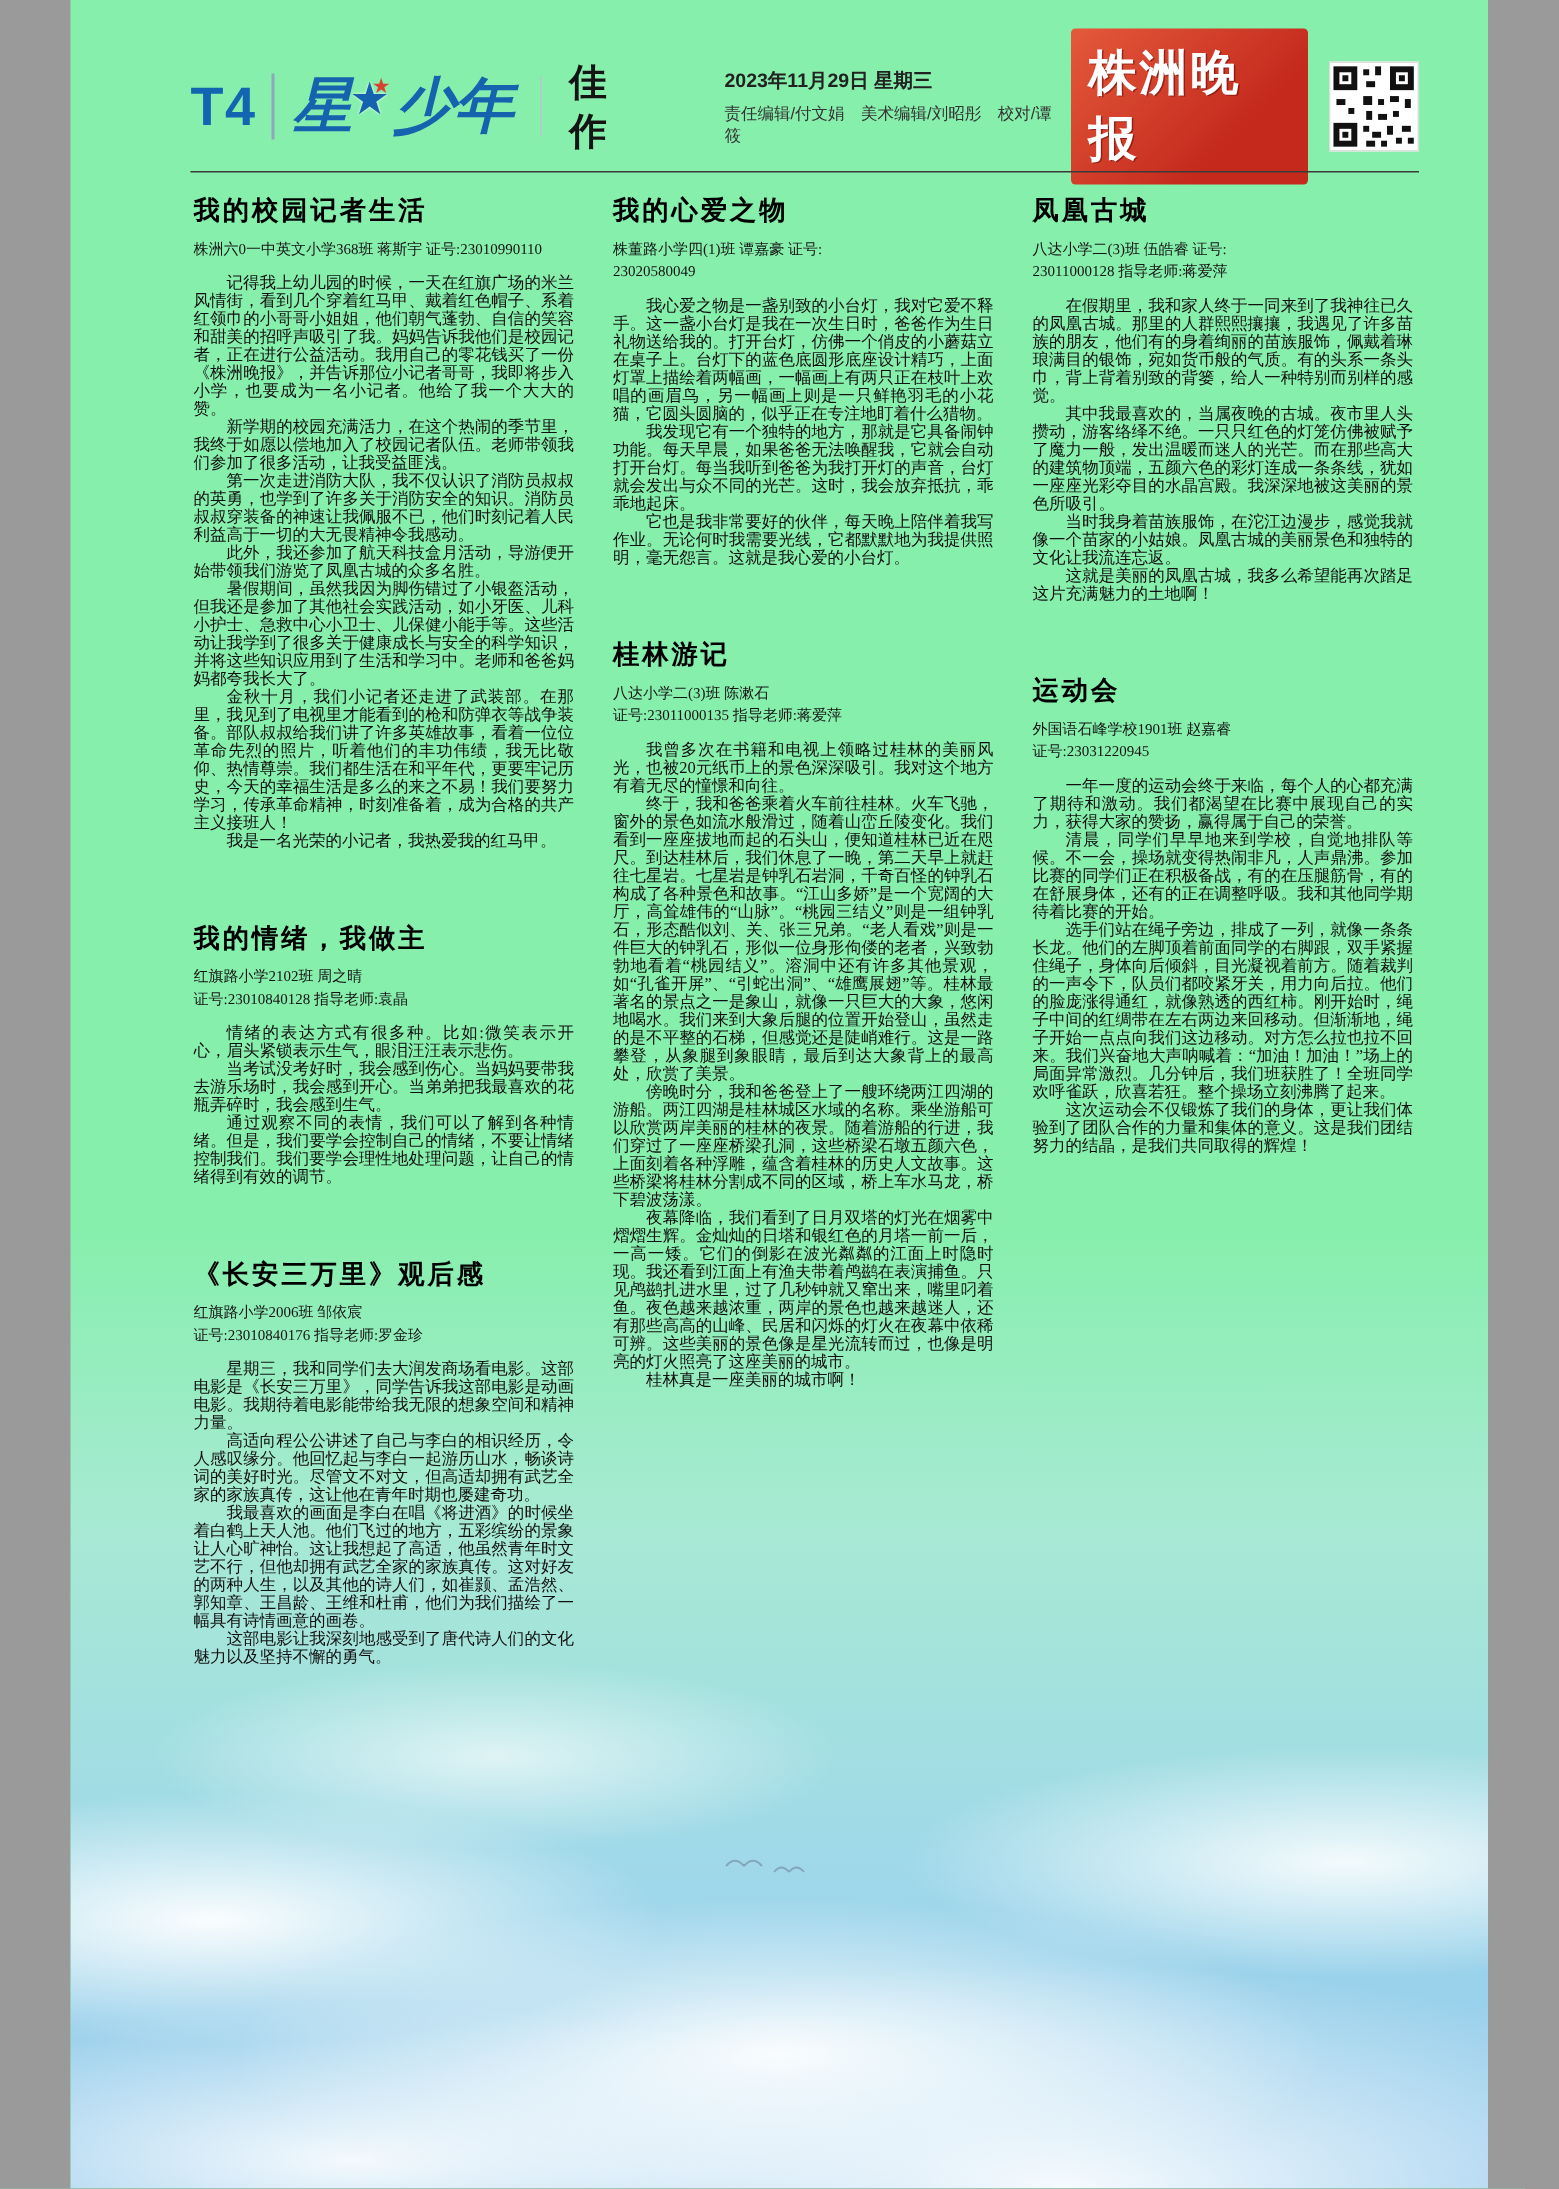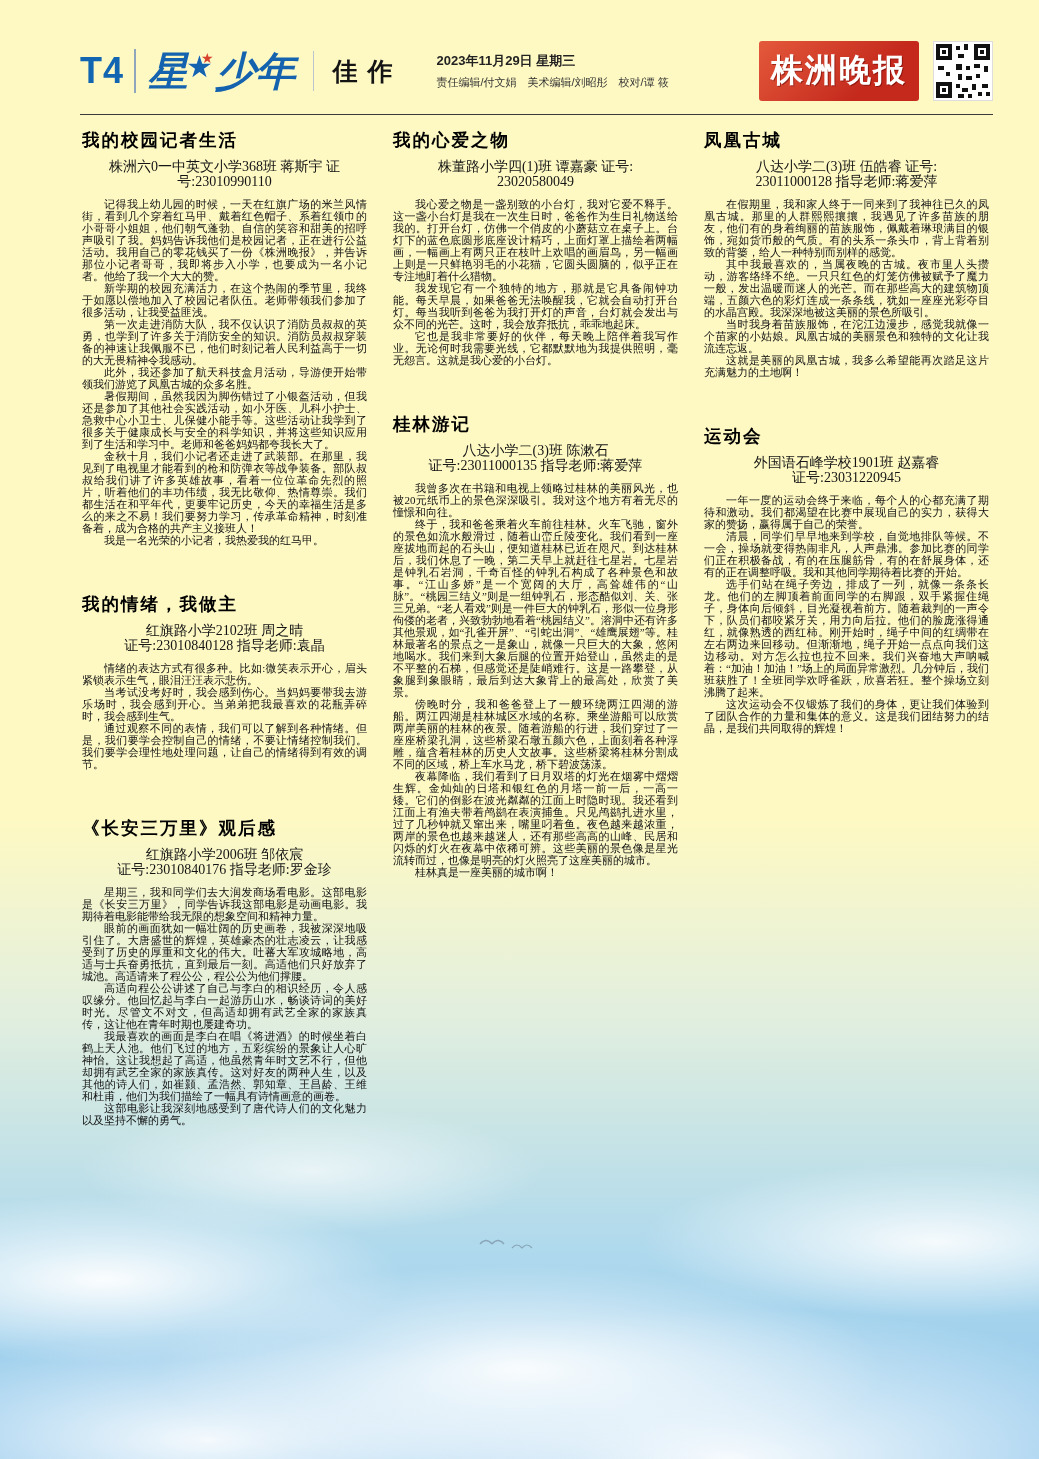--- a/index.html
+++ b/index.html
@@ -1,19 +1,19 @@
 <!DOCTYPE html>
 <html><head>
 <meta charset="utf-8">
 <style>
   * { box-sizing: border-box; }
   html,body { margin:0; padding:0; background:#9a9a9a; }
   .page {
-    position:relative; width:1039px; height:1459px; margin:0 auto;
-    background:#fef9c3; overflow:hidden;
+    position:relative; width:945px; height:1459px; margin:0 auto;
+    background:#86efac; overflow:hidden;
     font-family:"Liberation Serif","DejaVu Serif",serif; color:#101010;
   }
   
   .sky {
     position:absolute; left:0; bottom:0; width:100%; height:640px; pointer-events:none;
     background:
       radial-gradient(ellipse 430px 120px at 10% 72%, rgba(255,255,255,.95), rgba(255,255,255,0) 70%),
       radial-gradient(ellipse 520px 150px at 50% 86%, rgba(255,255,255,.92), rgba(255,255,255,0) 70%),
       radial-gradient(ellipse 420px 110px at 90% 66%, rgba(255,255,255,.88), rgba(255,255,255,0) 70%),
       radial-gradient(ellipse 330px 90px at 30% 55%, rgba(255,255,255,.65), rgba(255,255,255,0) 70%),
@@ -42,21 +42,21 @@
     padding:8px 12px; border-radius:3px; font-family:"Liberation Serif",serif;
     text-shadow:1px 1px 0 rgba(90,0,0,.5);
   }
   .qr { width:60px; height:60px; background:#fff; border:1px solid #ddd; }
   .hdr-rule { position:absolute; top:114px; left:80px; right:46px; border-top:1.5px solid #3a3a3a; }
   
   .cols { position:absolute; top:128px; left:82px; right:50px; height:1320px; display:flex; gap:26px; overflow:hidden; }
   .col { flex:1 1 0; min-width:0; }
   .article { margin-bottom:46px; }
   .art-title { font-size:17.5px; font-weight:bold; margin:0 0 7px; letter-spacing:2px; color:#000; }
-  .byline { font-size:14px; text-align:center; color:#141414; line-height:15px; }
+  .byline { font-size:10px; color:#141414; line-height:15px; }
   .body { margin-top:9px; }
   .body p { font-size:11px; line-height:12px; text-align:justify; text-indent:2em; margin:0; }
 </style>
 </head>
 <body>
 
 <div class="page">
 
   <div class="sky"></div>
 
@@ -139,21 +139,20 @@
             <p>当考试没考好时，我会感到伤心。当妈妈要带我去游乐场时，我会感到开心。当弟弟把我最喜欢的花瓶弄碎时，我会感到生气。</p>
             <p>通过观察不同的表情，我们可以了解到各种情绪。但是，我们要学会控制自己的情绪，不要让情绪控制我们。我们要学会理性地处理问题，让自己的情绪得到有效的调节。</p>
           </div>
         </article>
         <article class="article">
           <h2 class="art-title">《长安三万里》观后感</h2>
           <div class="byline">红旗路小学2006班 邹依宸</div>
           <div class="byline">证号:23010840176 指导老师:罗金珍</div>
           <div class="body">
             <p>星期三，我和同学们去大润发商场看电影。这部电影是《长安三万里》，同学告诉我这部电影是动画电影。我期待着电影能带给我无限的想象空间和精神力量。</p>
-            <p>眼前的画面犹如一幅壮阔的历史画卷，我被深深地吸引住了。大唐盛世的辉煌，英雄豪杰的壮志凌云，让我感受到了历史的厚重和文化的伟大。吐蕃大军攻城略地，高适与士兵奋勇抵抗，直到最后一刻。高适他们只好放弃了城池。高适请来了程公公，程公公为他们撑腰。</p>
             <p>高适向程公公讲述了自己与李白的相识经历，令人感叹缘分。他回忆起与李白一起游历山水，畅谈诗词的美好时光。尽管文不对文，但高适却拥有武艺全家的家族真传，这让他在青年时期也屡建奇功。</p>
             <p>我最喜欢的画面是李白在唱《将进酒》的时候坐着白鹤上天人池。他们飞过的地方，五彩缤纷的景象让人心旷神怡。这让我想起了高适，他虽然青年时文艺不行，但他却拥有武艺全家的家族真传。这对好友的两种人生，以及其他的诗人们，如崔颢、孟浩然、郭知章、王昌龄、王维和杜甫，他们为我们描绘了一幅具有诗情画意的画卷。</p>
             <p>这部电影让我深刻地感受到了唐代诗人们的文化魅力以及坚持不懈的勇气。</p>
           </div>
         </article>
       </section>
     <section class="col">
         <article class="article">
           <h2 class="art-title">我的心爱之物</h2>
           <div class="byline">株董路小学四(1)班 谭嘉豪 证号:</div>

